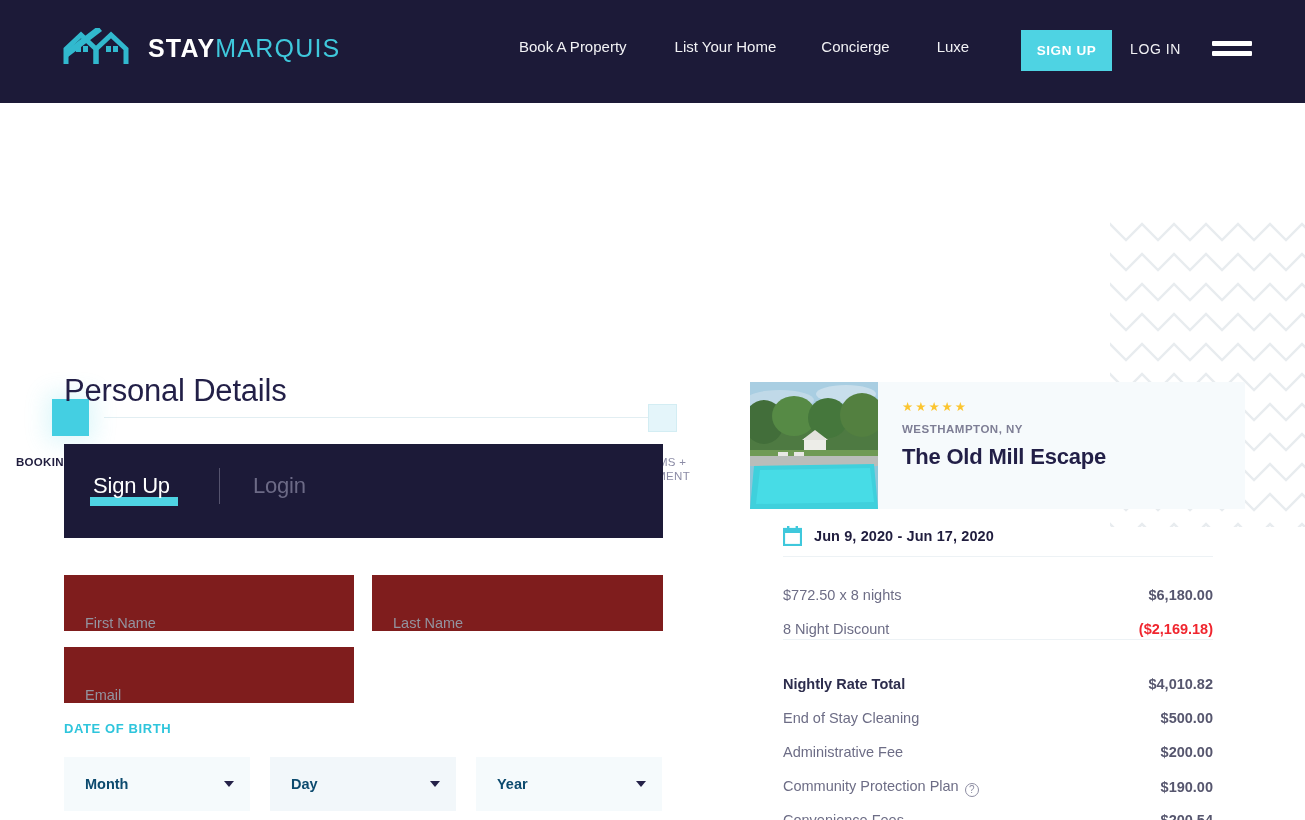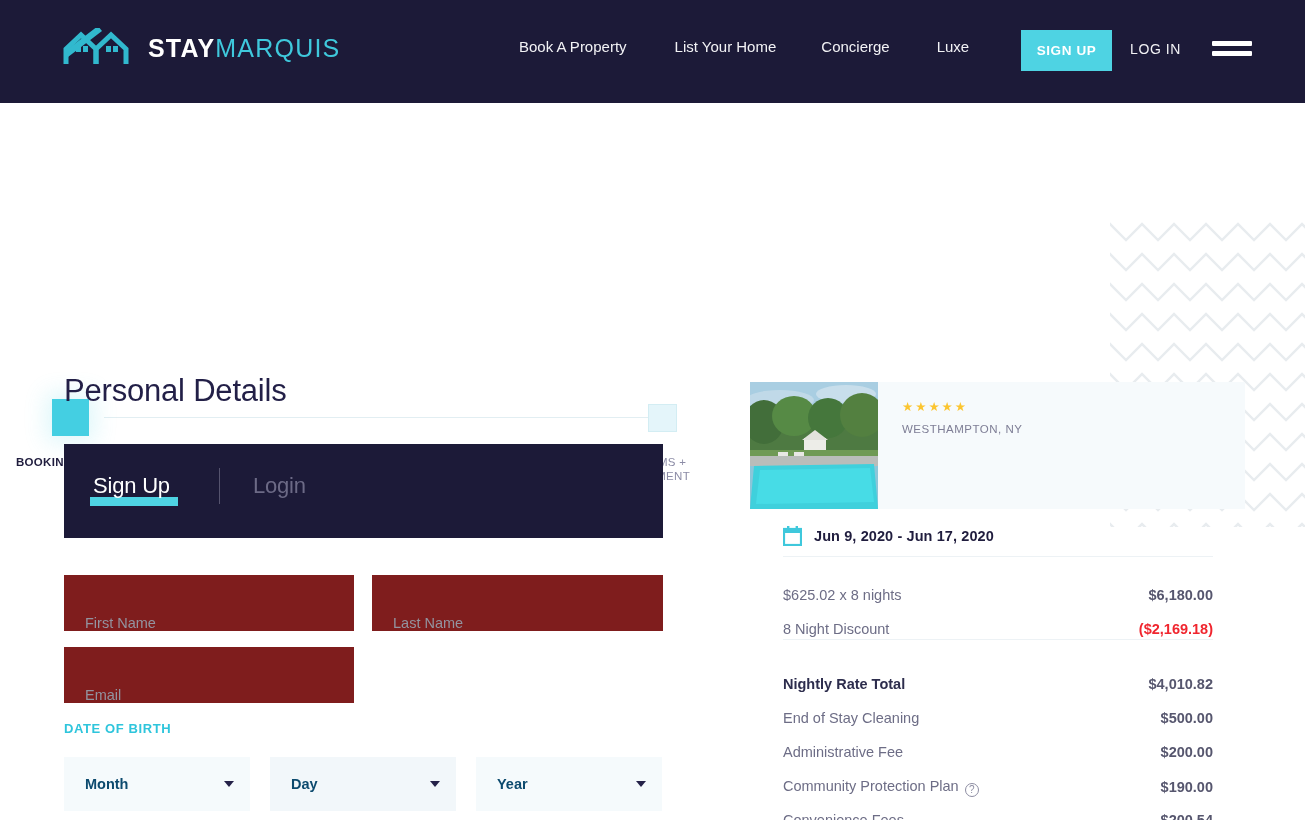--- a/index.html
+++ b/index.html
@@ -116,21 +116,21 @@
   .summary { position:absolute; left:750px; top:382px; width:495px; height:438px; }
 
   .prop-card { position:absolute; left:0; top:0; width:495px; height:127px; background:#F6FAFC; }
   .prop-img {
     position:absolute; left:0; top:0; width:128px; height:127px; overflow:hidden;
     background:#8CC6D9;
   }
   .prop-info { position:absolute; left:152px; top:19px; }
   .stars { color:#FBC530; font-size:12.5px; letter-spacing:2px; line-height:1; }
   .prop-loc {
-    margin-top:9px; color:#7E7E95; font-size:11.5px; font-weight:normal; letter-spacing:0.5px;
+    margin-top:9px; color:#7E7E95; font-size:11.5px; font-weight:bold; letter-spacing:0.5px;
   }
   .prop-name { margin-top:9px; color:#221F47; font-size:22px; font-weight:bold; letter-spacing:-0.2px; }
 
   .date-row { position:absolute; left:33px; top:144px; display:flex; align-items:center; gap:12px; }
   .cal-icon { width:19px; height:20px; }
   .date-text { color:#201D3E; font-size:14.5px; font-weight:bold; letter-spacing:0.1px; }
 
   .hr { position:absolute; left:33px; width:430px; height:1px; background:#EDF2F5; }
   .hr1 { top:174px; }
   .hr2 { top:257px; }
@@ -273,39 +273,40 @@
           <rect x="0" y="74" width="128" height="10" fill="#B9BDBA"></rect>
           <path d="M4 84 L124 82 L128 127 L0 127 Z" fill="#3FD0DC"></path>
           <path d="M10 88 L120 86 L124 120 L6 122 Z" fill="#47DCE6"></path>
           <rect x="28" y="70" width="10" height="4" fill="#E8E8E4"></rect>
           <rect x="44" y="70" width="10" height="4" fill="#E8E8E4"></rect>
         </svg>
       </div>
       <div class="prop-info">
         <div class="stars">★★★★★</div>
         <div class="prop-loc">WESTHAMPTON, NY</div>
+        <div class="prop-name">The Old Mill Escape</div>
       </div>
     </div>
 
     <div class="date-row">
       <span class="cal-icon">
         <svg viewBox="0 0 19 20" width="19" height="20" aria-hidden="true">
           <rect x="1" y="3" width="17" height="16" fill="none" stroke="#3FC8DC" stroke-width="2.2"></rect>
           <rect x="1" y="3" width="17" height="4" fill="#3FC8DC"></rect>
           <rect x="4" y="0" width="2.4" height="5" fill="#3FC8DC"></rect>
           <rect x="12.6" y="0" width="2.4" height="5" fill="#3FC8DC"></rect>
         </svg>
       </span>
       <span class="date-text">Jun 9, 2020 - Jun 17, 2020</span>
     </div>
 
     <div class="hr hr1"></div>
 
     <div class="price-row r0">
-      <span class="lbl">$625.02 x 8 nights</span>
+      <span class="lbl">$772.50 x 8 nights</span>
       <span class="amt">$6,180.00</span>
     </div>
 
     <div class="price-row r1">
       <span class="lbl">8 Night Discount</span>
       <span class="amt neg">($2,169.18)</span>
     </div>
 
     <div class="hr hr2"></div>
 

